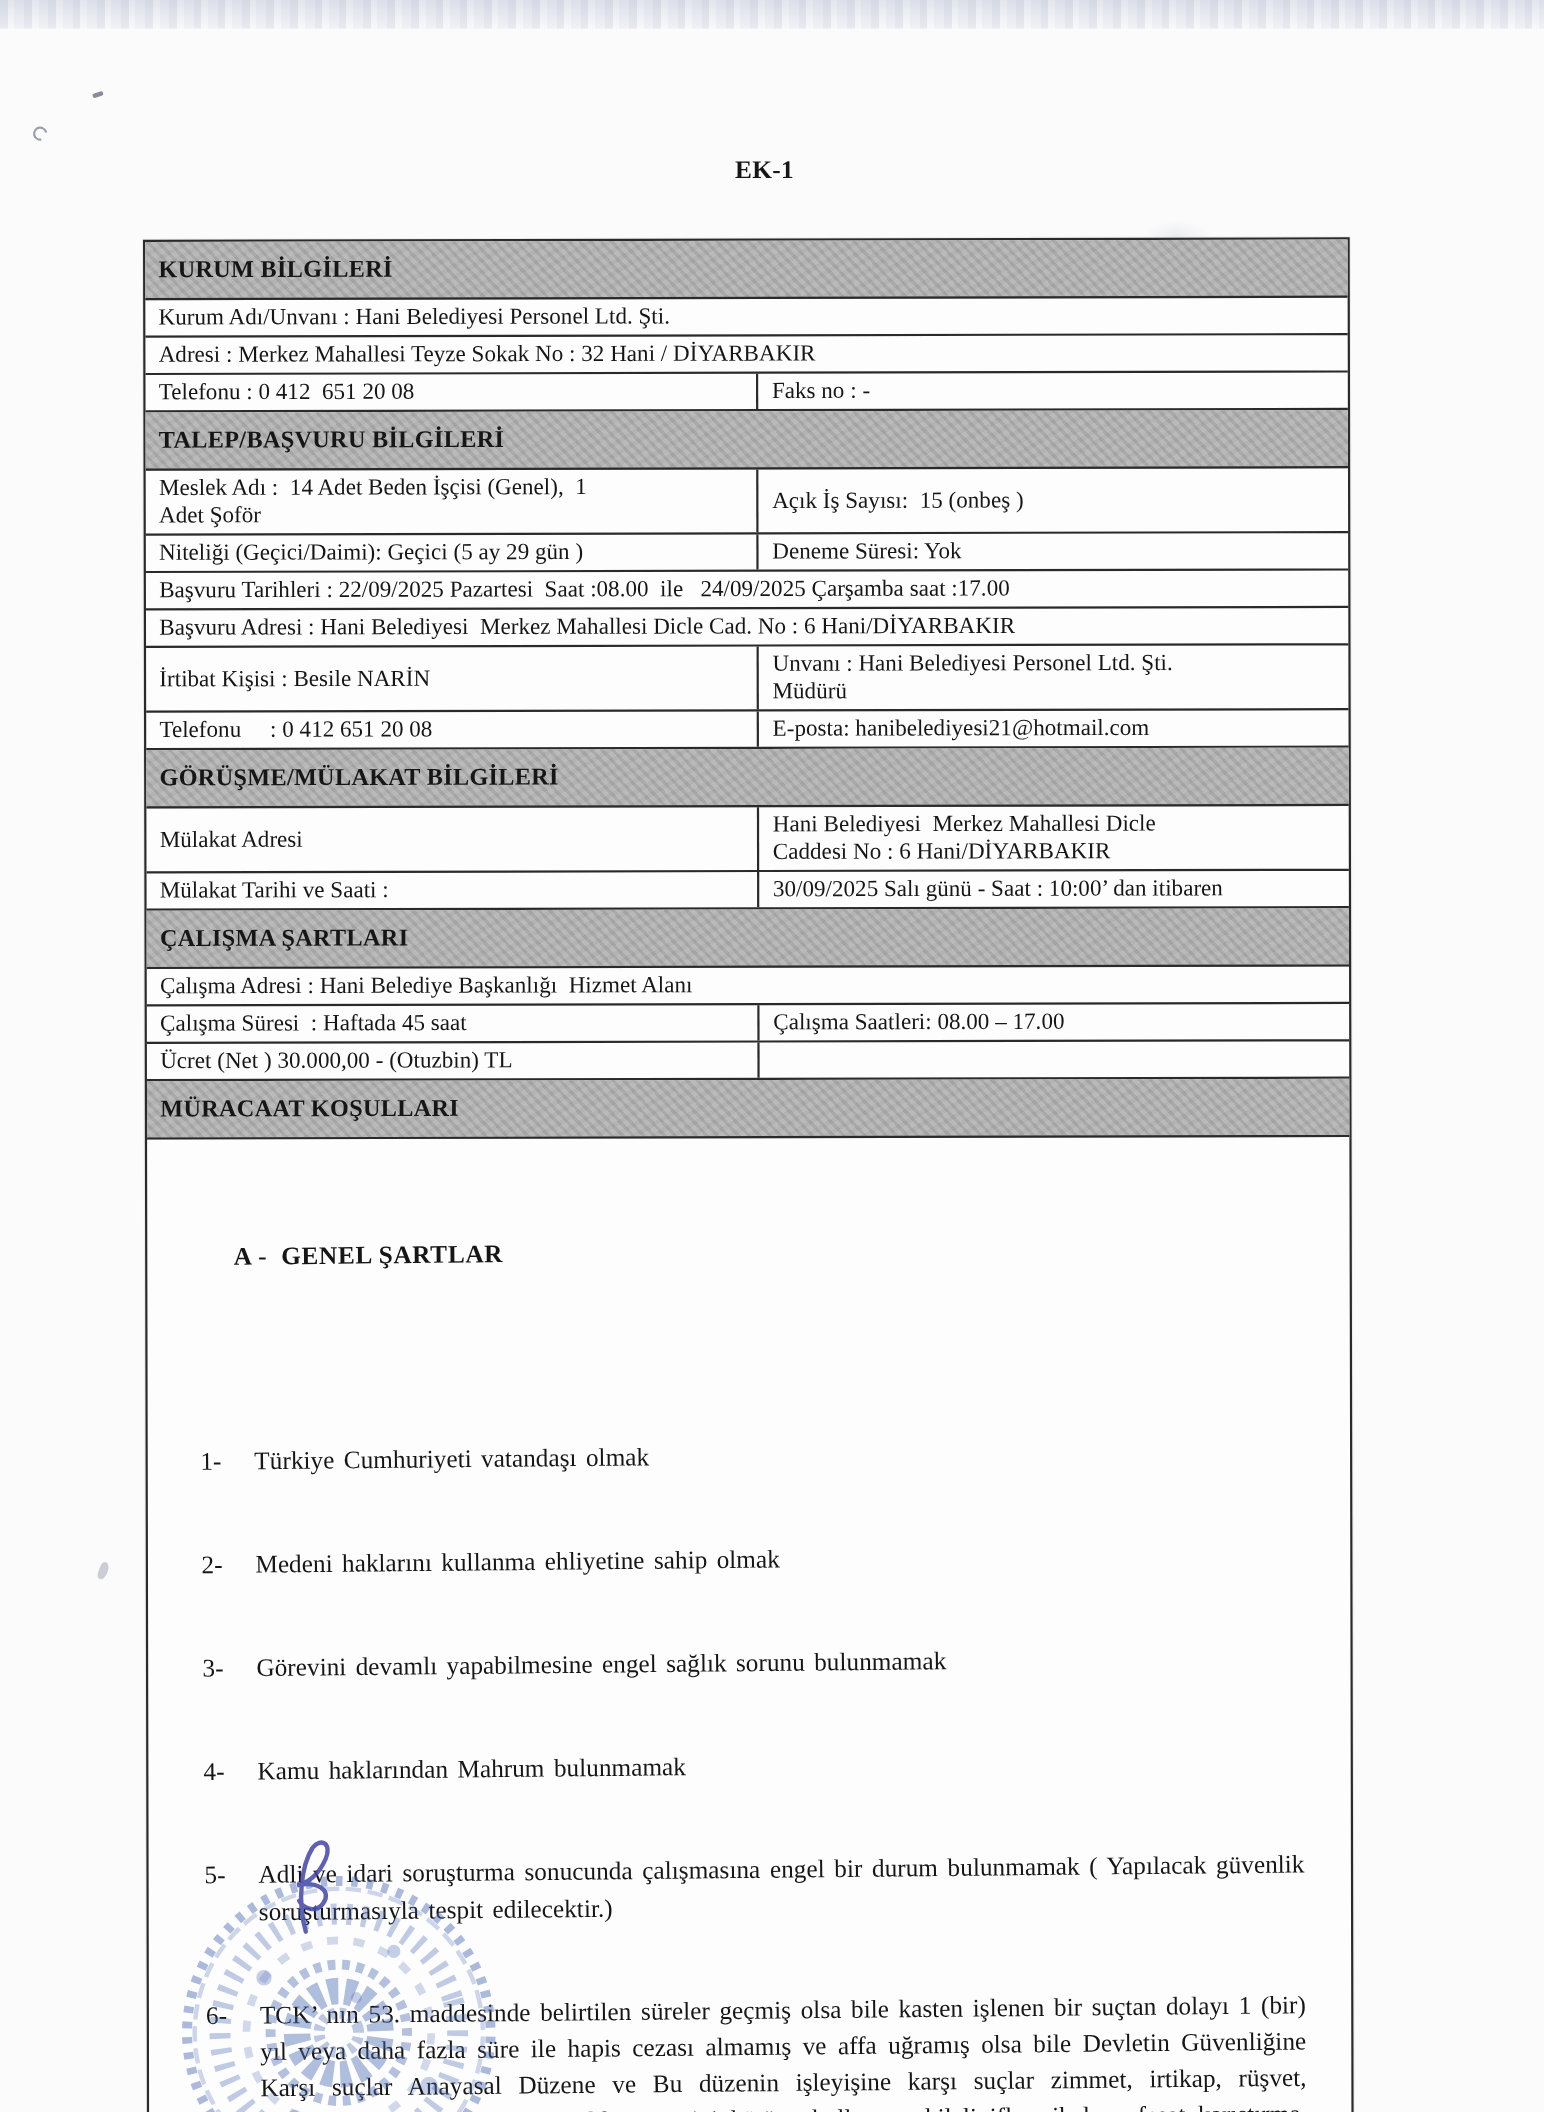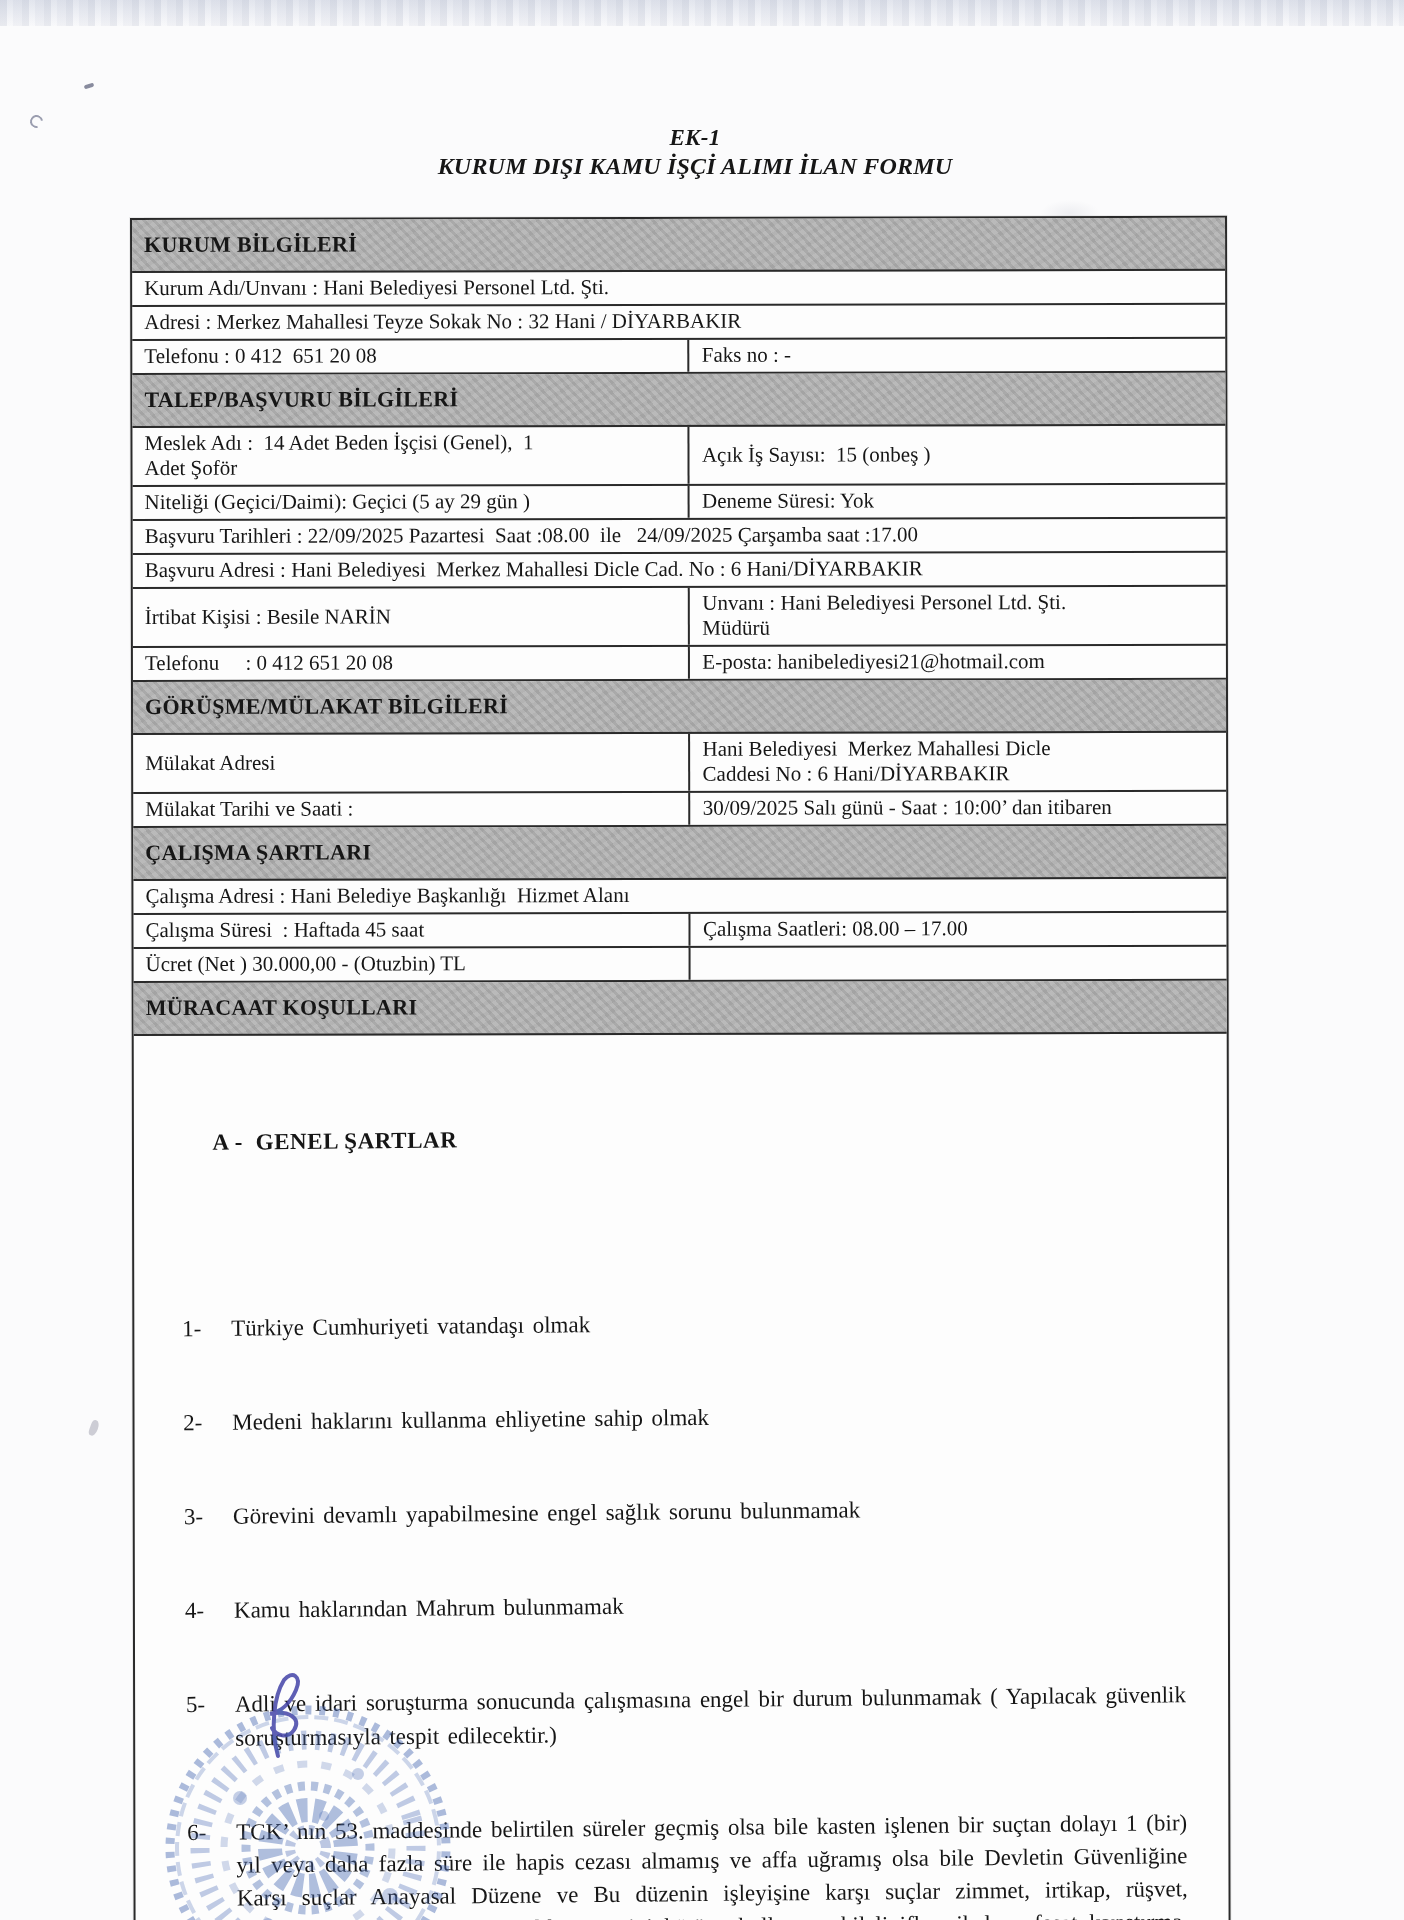--- a/index.html
+++ b/index.html
@@ -28,21 +28,21 @@
     position: absolute; left: 30px; top: 115px; width: 13px; height: 13px;
     border: 2.5px solid #7c8097; border-radius: 50%; border-right-color: transparent;
     transform: rotate(35deg); opacity: .75;
   }
   .smudge1 { position:absolute; left: 1040px; top: 200px; width: 60px; height: 26px;
     background: radial-gradient(ellipse at center, rgba(140,145,165,.12), rgba(140,145,165,0) 70%); }
   .smudge2 { position:absolute; left: 90px; top: 1420px; width: 8px; height: 16px;
     background: rgba(120,120,140,.35); border-radius: 40% 60% 60% 40%; transform: rotate(20deg); }
 
   
-  .titles { position: absolute; top: 125px; left: 0; width: 1390px; text-align: center; font-style: italic; }
+  .titles { position: absolute; top: 142px; left: 0; width: 1390px; text-align: center; }
   .ek-label { font-size: 23px; font-weight: bold; letter-spacing: .3px; }
   .form-title { font-size: 24px; font-weight: bold; letter-spacing: .2px; margin-top: 2px; }
 
   
   .doc-table {
     position: absolute; left: 130px; top: 218px; width: 1097px;
     border: 2px solid #2a2a2a;
     background: #fdfdfd;
     transform: rotate(-0.12deg);
     transform-origin: top left;
@@ -96,21 +96,20 @@
 <div class="page">
 
   <div class="scan-strip"></div>
   <div class="mark-dash"></div>
   <div class="mark-c"></div>
   <div class="smudge1"></div>
   <div class="smudge2"></div>
 
   <div class="titles">
     <div class="ek-label">EK-1</div>
-    <div class="form-title">KURUM DIŞI KAMU İŞÇİ ALIMI İLAN FORMU</div>
   </div>
 
   <div class="doc-table">
 
     <div class="band">KURUM BİLGİLERİ</div>
     <div class="row">
       <div class="cell full">Kurum Adı/Unvanı : Hani Belediyesi Personel Ltd. Şti.</div>
     </div>
     <div class="row">
       <div class="cell full">Adresi : Merkez Mahallesi Teyze Sokak No : 32 Hani / DİYARBAKIR</div>

